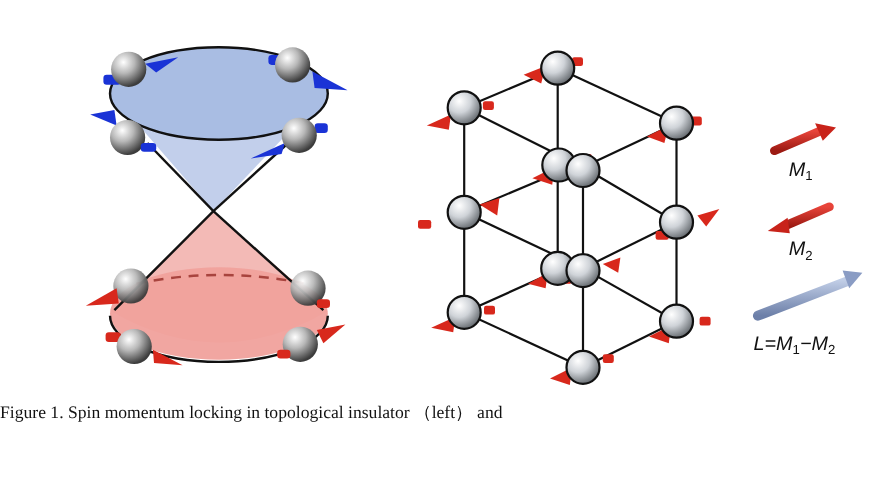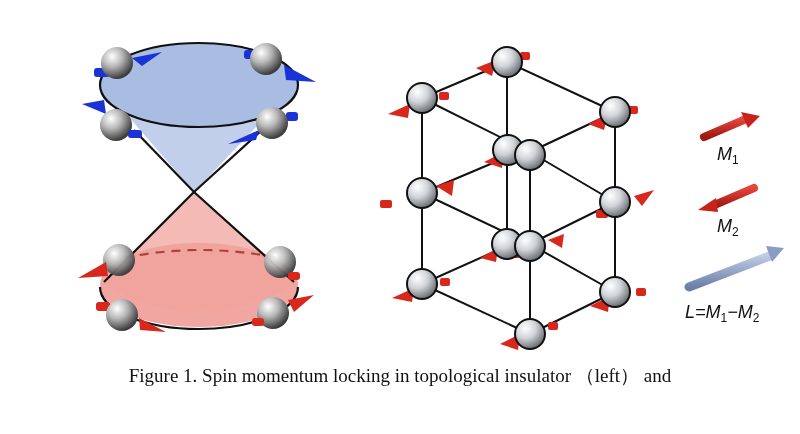--- a/index.html
+++ b/index.html
@@ -1,18 +1,18 @@
 <!DOCTYPE html>
 <html><head>
   <meta charset="utf-8">
   <style>
     html, body { margin: 0; padding: 0; background: #ffffff; }
     body { width: 800px; height: 434px; position: relative; overflow: hidden; font-family: "Liberation Serif", serif; }
     .figure { position: absolute; left: 0; top: 0; width: 800px; height: 360px; padding-left: 44px; }
-    .caption { position: absolute; left: 0; top: 363px; width: 800px; text-align: center; color: #111; font-family: "Liberation Serif", serif; font-size: 19px; line-height: 26px; }
+    .caption { position: absolute; left: 0; top: 363px; width: 800px; color: #111; font-family: "Liberation Serif", serif; font-size: 16px; line-height: 26px; }
     .legend-label { font-family: "Liberation Sans", sans-serif; font-style: italic; font-size: 18px; fill: #111; }
     .legend-sub { font-size: 12px; font-style: normal; }
   </style>
 </head>
 <body>
 
 <div class="figure">
   <svg width="800" height="360" viewBox="0 0 800 360" xmlns="http://www.w3.org/2000/svg">
     <defs>
       <radialGradient id="ball" cx="35%" cy="30%" r="70%">

